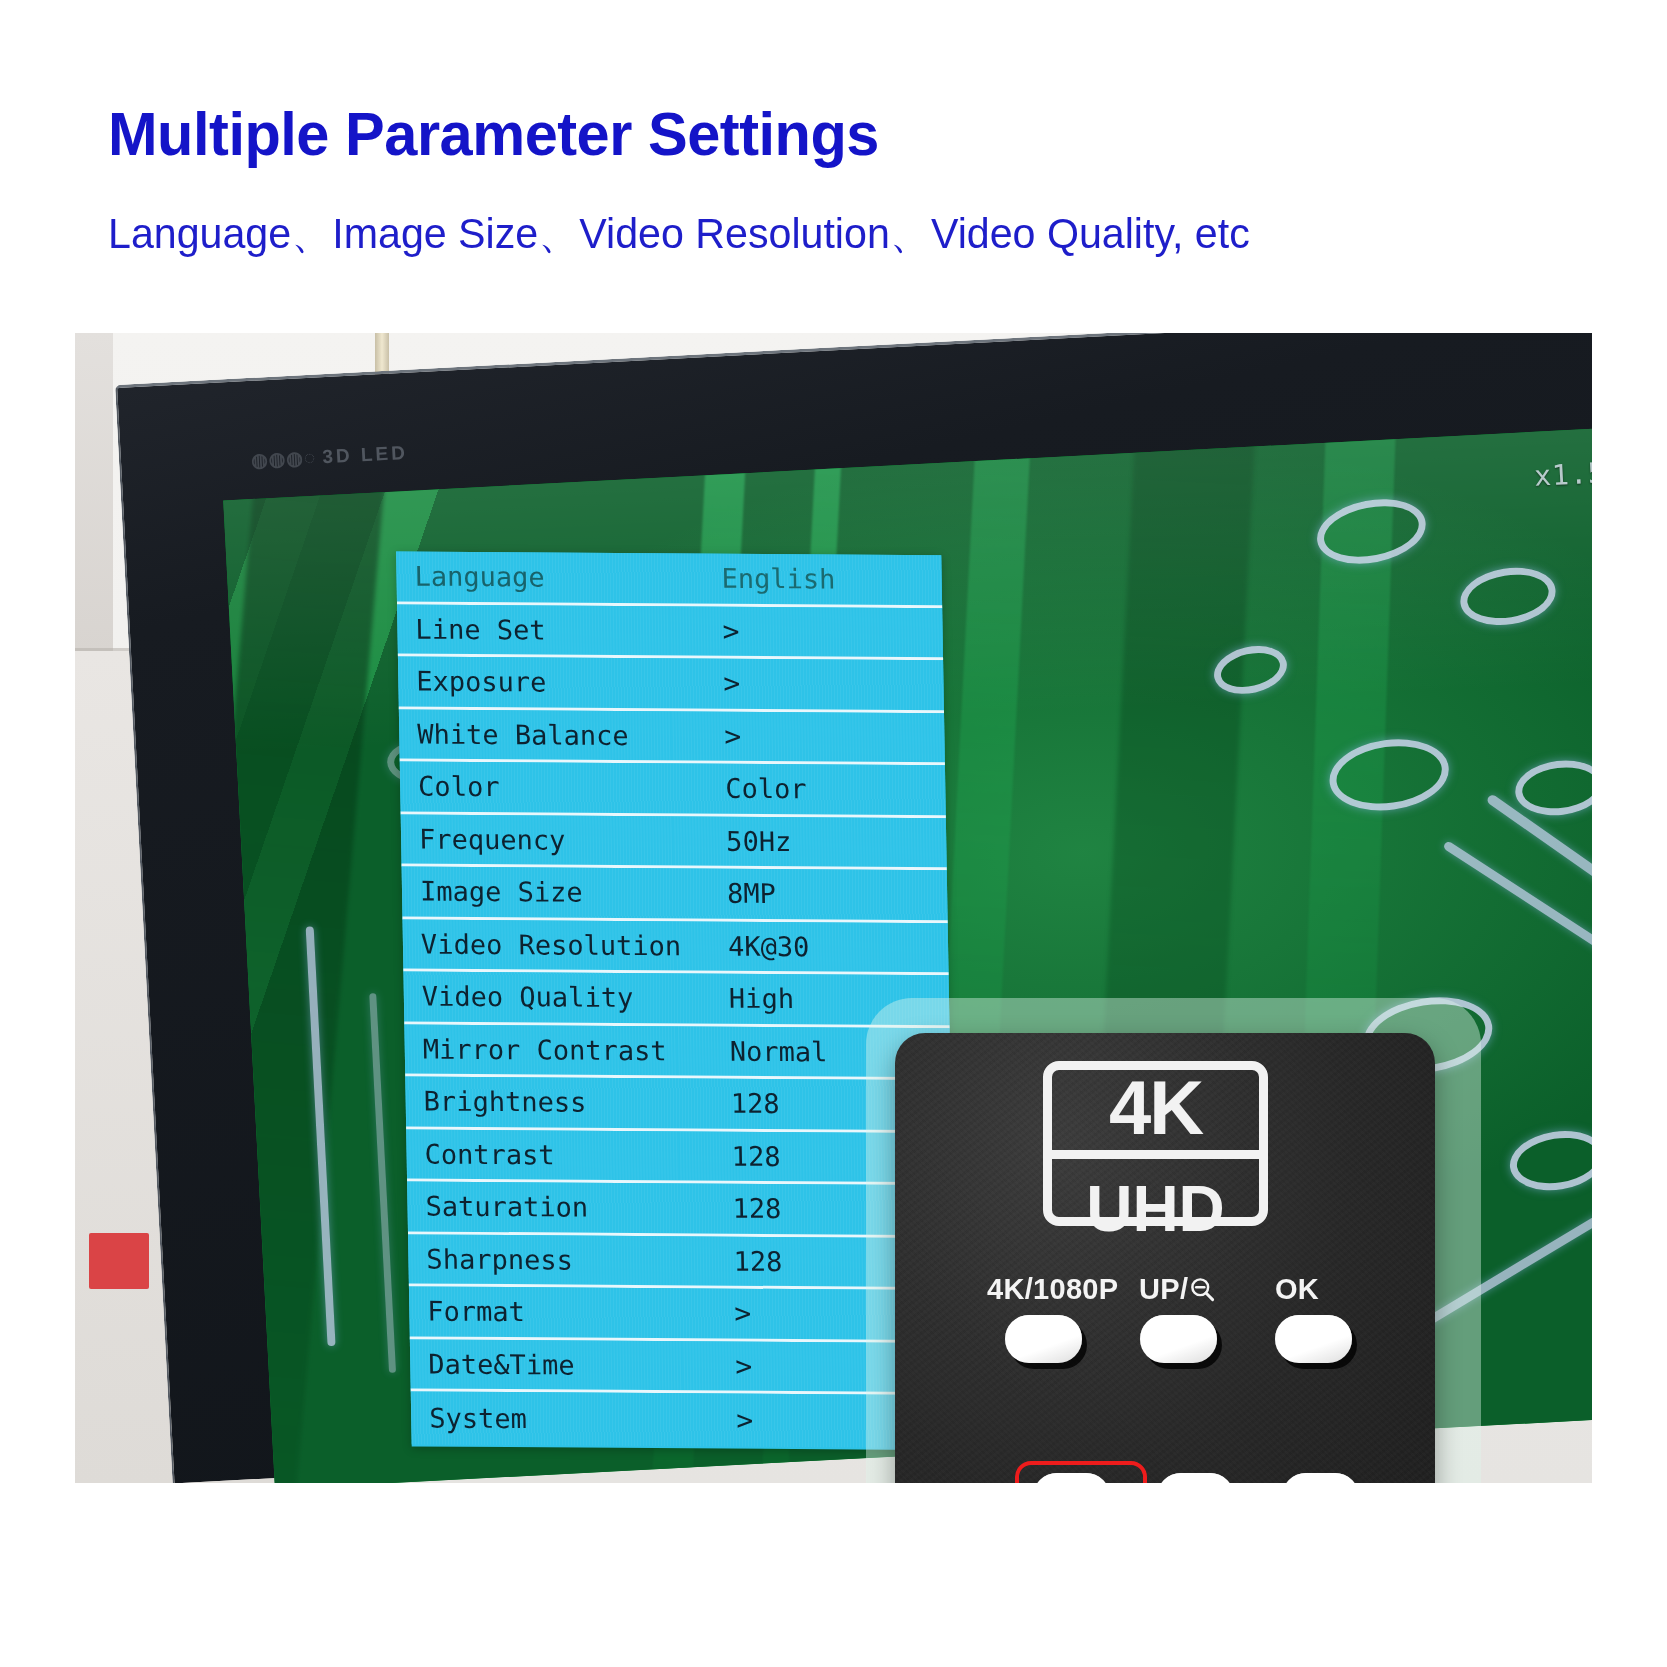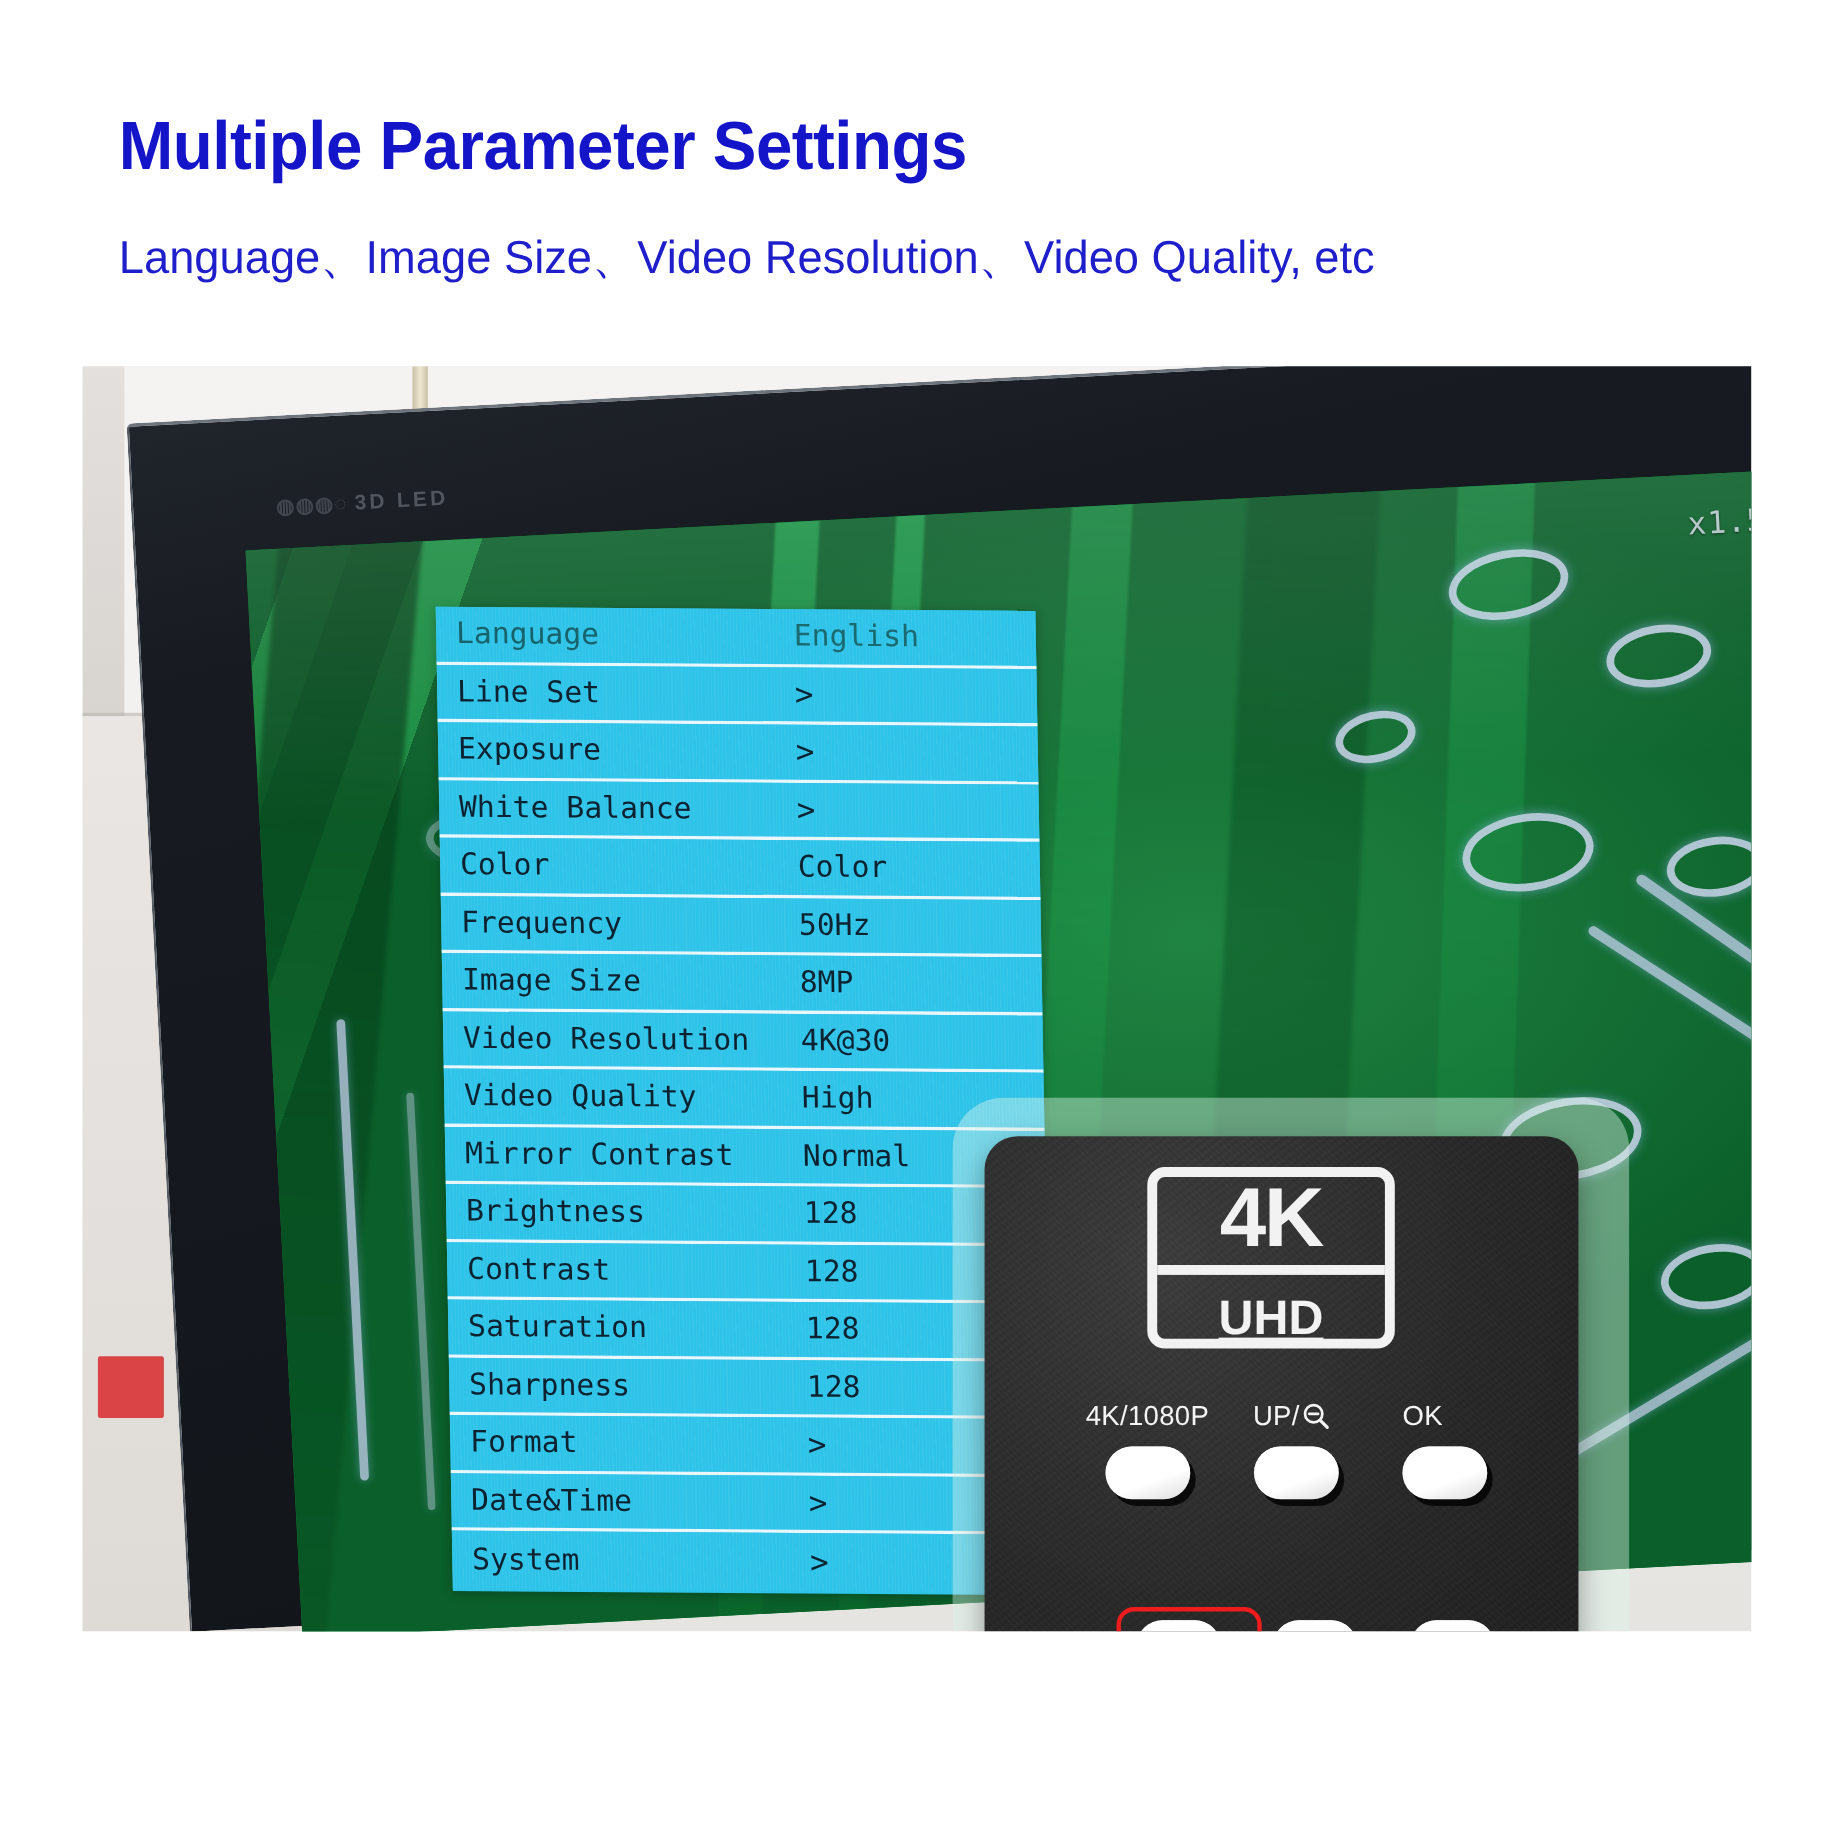--- a/index.html
+++ b/index.html
@@ -234,34 +234,34 @@
     display: flex; align-items: center; justify-content: center;
     border-bottom: 9px solid #f2f2f2;
     font-size: 76px; font-weight: 900; color: #f2f2f2;
     letter-spacing: -2px;
     line-height: 1;
     padding-bottom: 4px;
   }
   .logo4k .bot {
     flex: 1 1 48%;
     display: flex; align-items: center; justify-content: center;
-    font-size: 44px; font-weight: 900; color: #f2f2f2;
-    letter-spacing: 0px; line-height: 1; text-decoration: underline;
+    font-size: 64px; font-weight: 900; color: #f2f2f2;
+    letter-spacing: 0px; line-height: 1;
   }
 
   .btn-grid {
     position: absolute;
     left: 92px; top: 240px;
     width: 390px;
   }
   .btn-lbl {
     position: absolute;
     color: #f4f4f4;
-    font-size: 25px;
-    font-weight: 400;
+    font-size: 29px;
+    font-weight: 700;
     white-space: nowrap;
     letter-spacing: 0.3px;
     display: flex; align-items: center; gap: 1px;
   }
   .key {
     position: absolute;
     width: 77px; height: 48px;
     border-radius: 24px;
     background: linear-gradient(160deg,#ffffff 62%, #dcdcdc 100%);
     box-shadow: 5px 6px 0 rgba(0,0,0,.78), inset 0 2px 2px rgba(255,255,255,.9);

